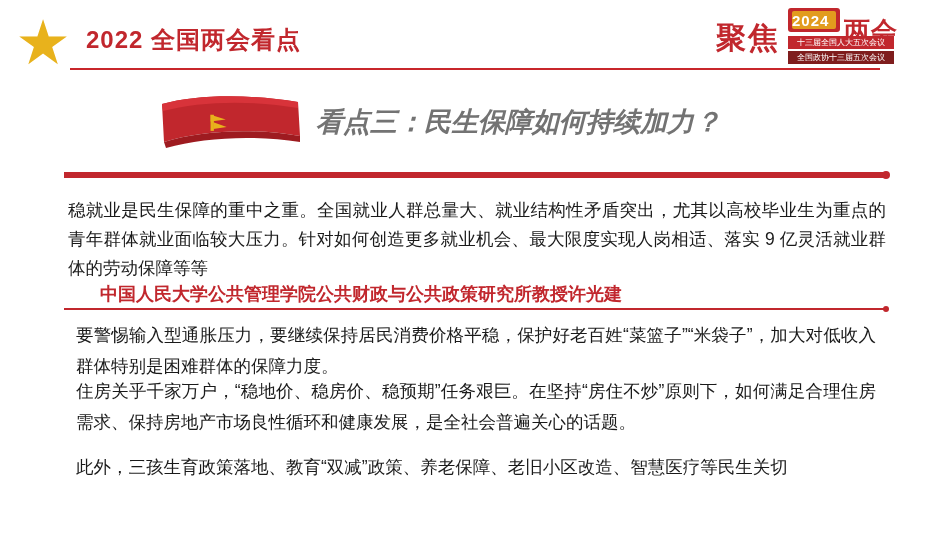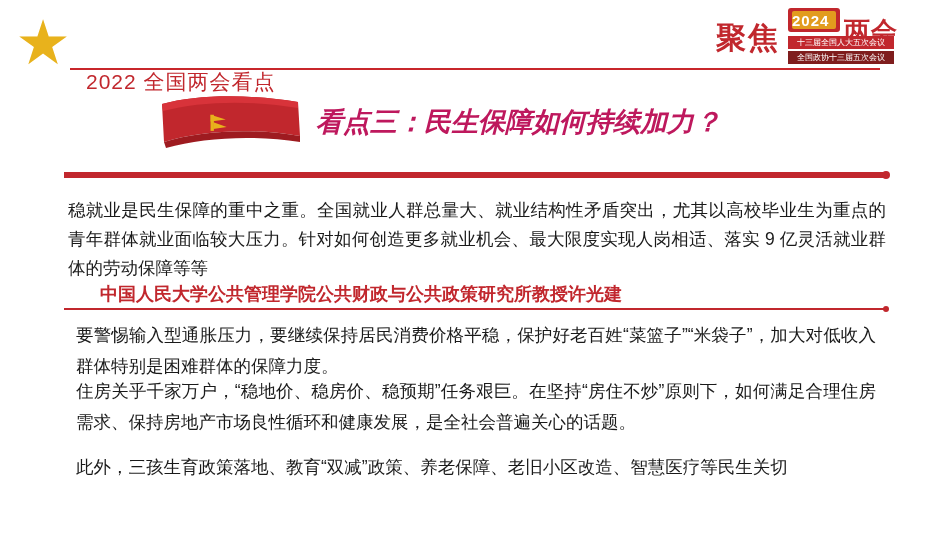--- a/index.html
+++ b/index.html
@@ -38,26 +38,25 @@
     height: 60px;
     color: #e8b21c;
     font-size: 62px;
     line-height: 58px;
     text-align: center;
   }
   .header-title {
     position: absolute;
     left: 86px;
     top: 24px;
-    font-size: 21px;
-    font-weight: normal;
+    font-size: 24px;
+    font-weight: bold;
     color: #c1272d;
     letter-spacing: 1px;
     white-space: nowrap;
-    margin-top: 44px;
   }
 
   
   .logo {
     position: absolute;
     right: 44px;
     top: 8px;
     width: 190px;
     height: 60px;
   }
@@ -140,21 +139,21 @@
     width: 148px;
     height: 62px;
   }
   .flag svg { display: block; }
   .section-title {
     position: absolute;
     left: 316px;
     top: 12px;
     font-size: 27px;
     font-weight: bold;
-    color: #be185d;
+    color: #737373;
     font-style: italic;
     white-space: nowrap;
     font-family: Liberation Serif, serif;
   }
 
   .band-rule {
     position: absolute;
     left: 64px;
     top: 172px;
     width: 822px;

